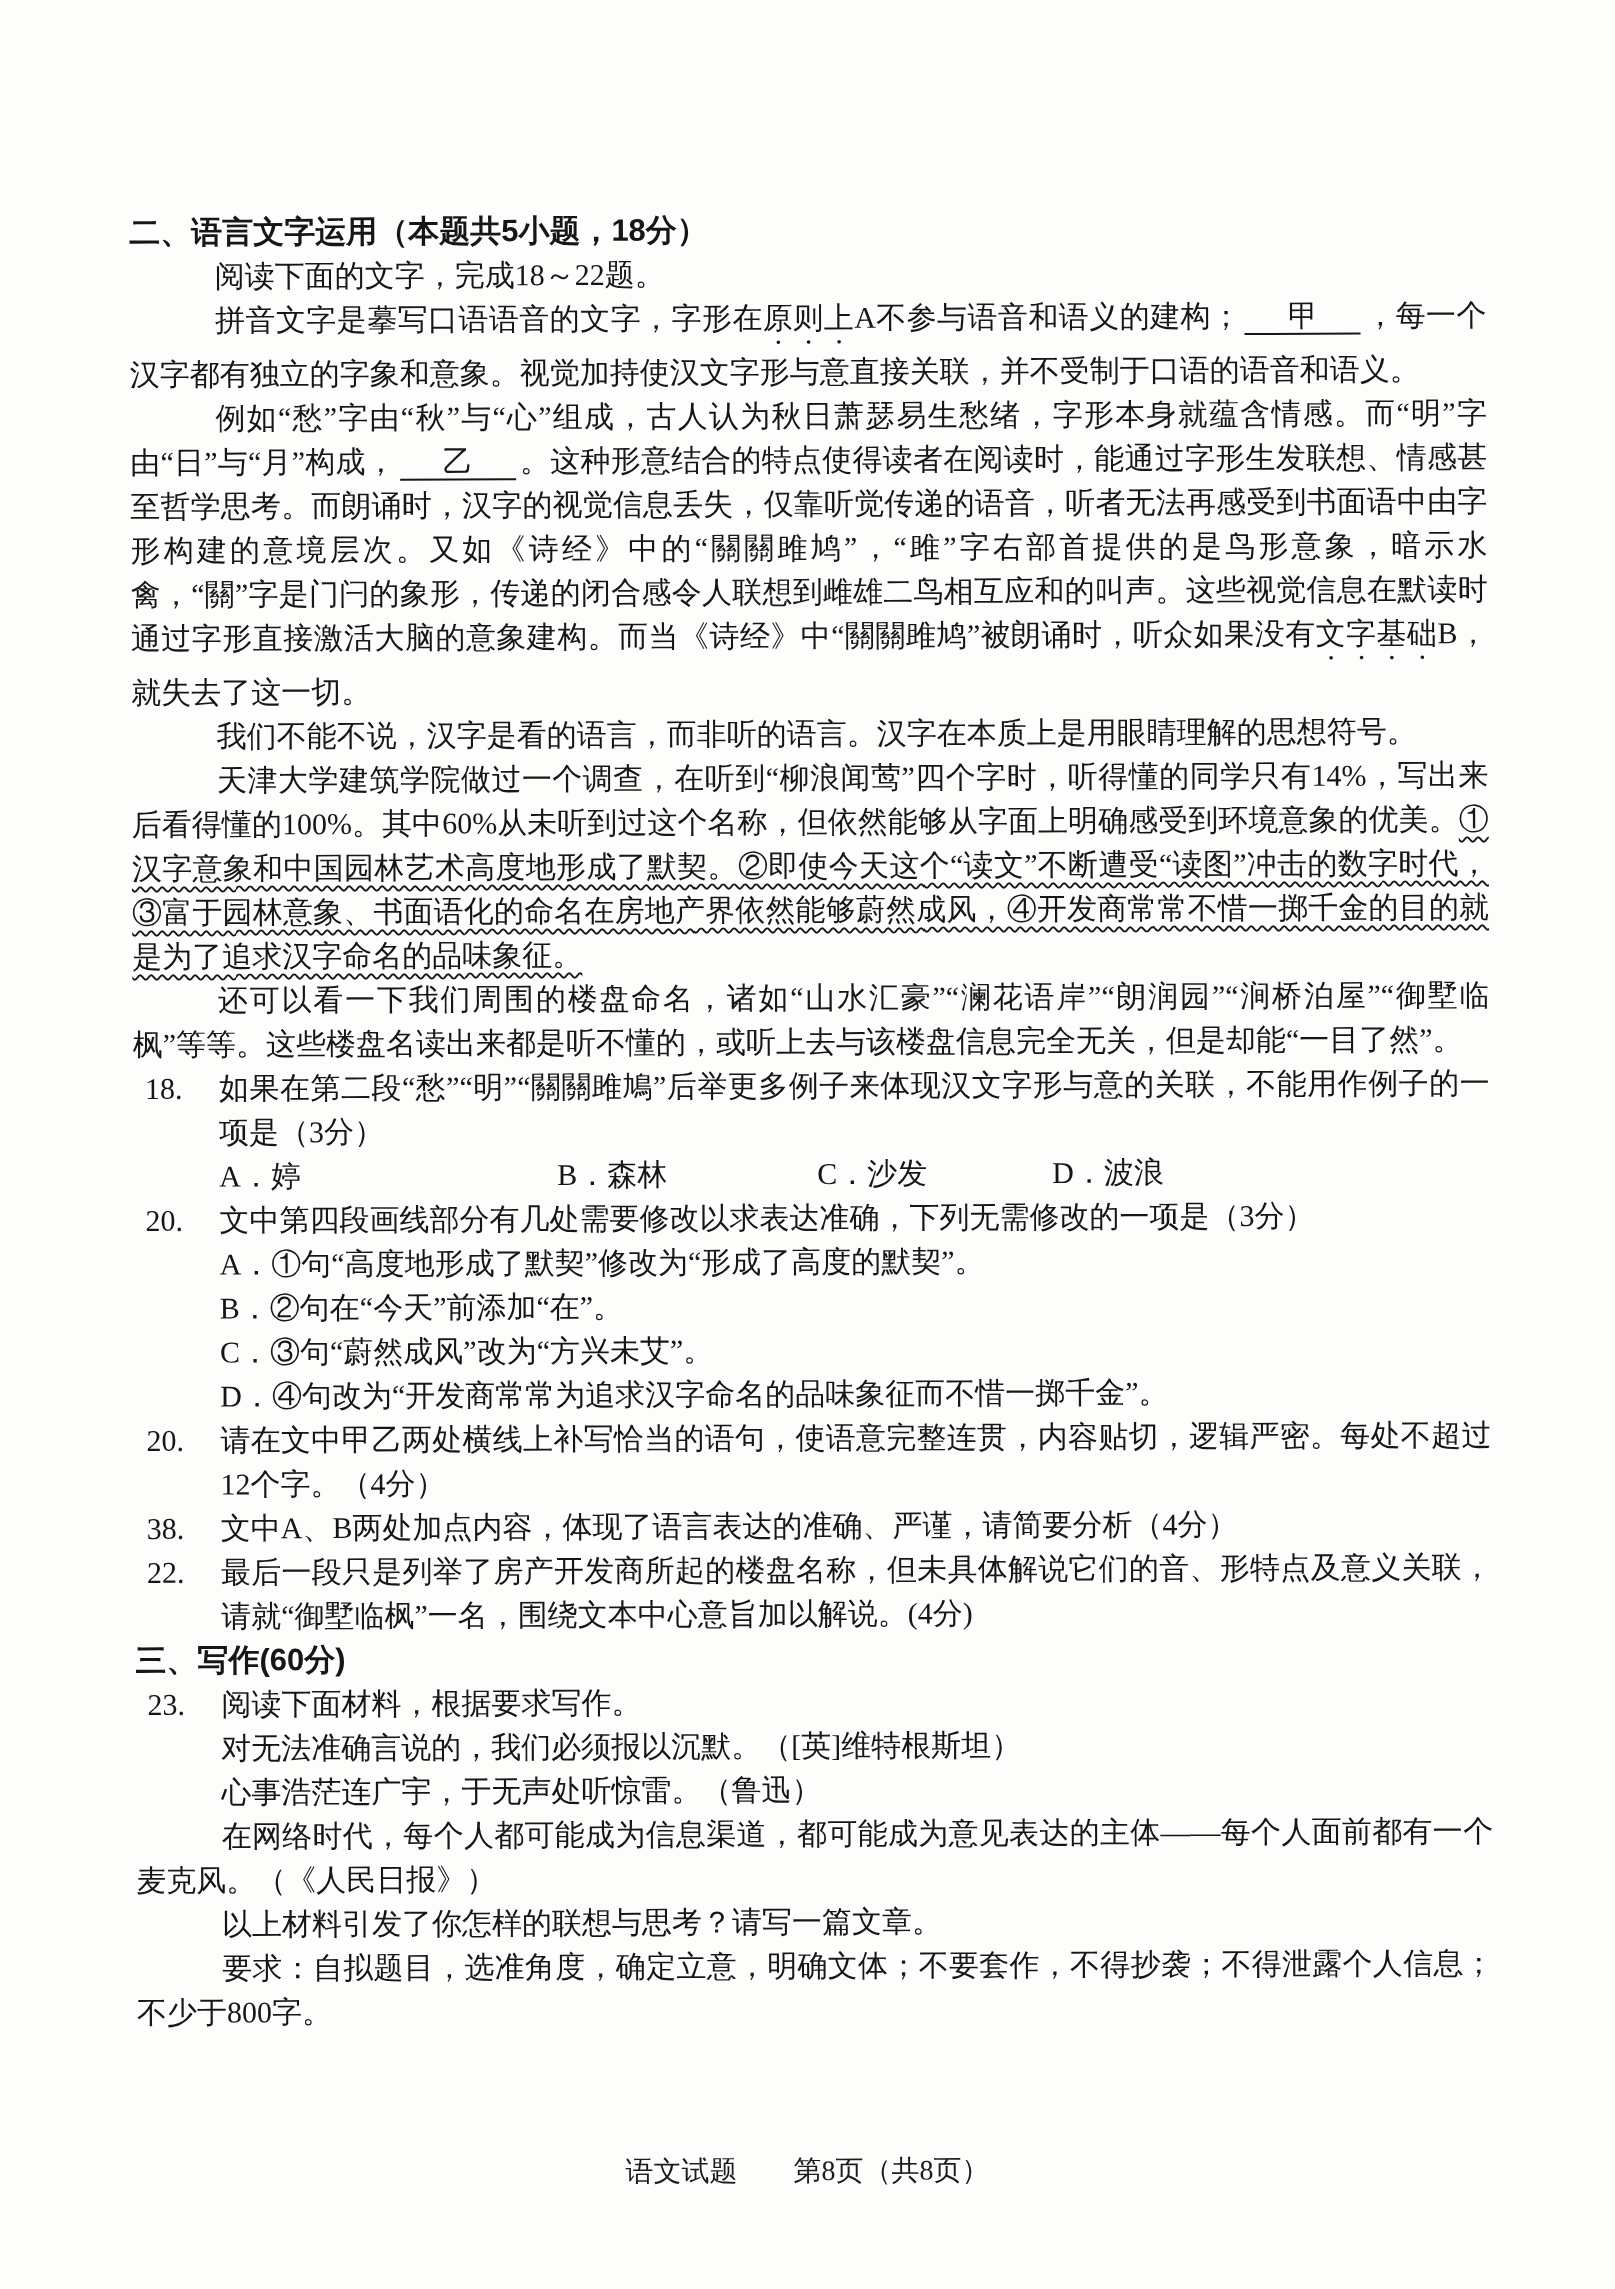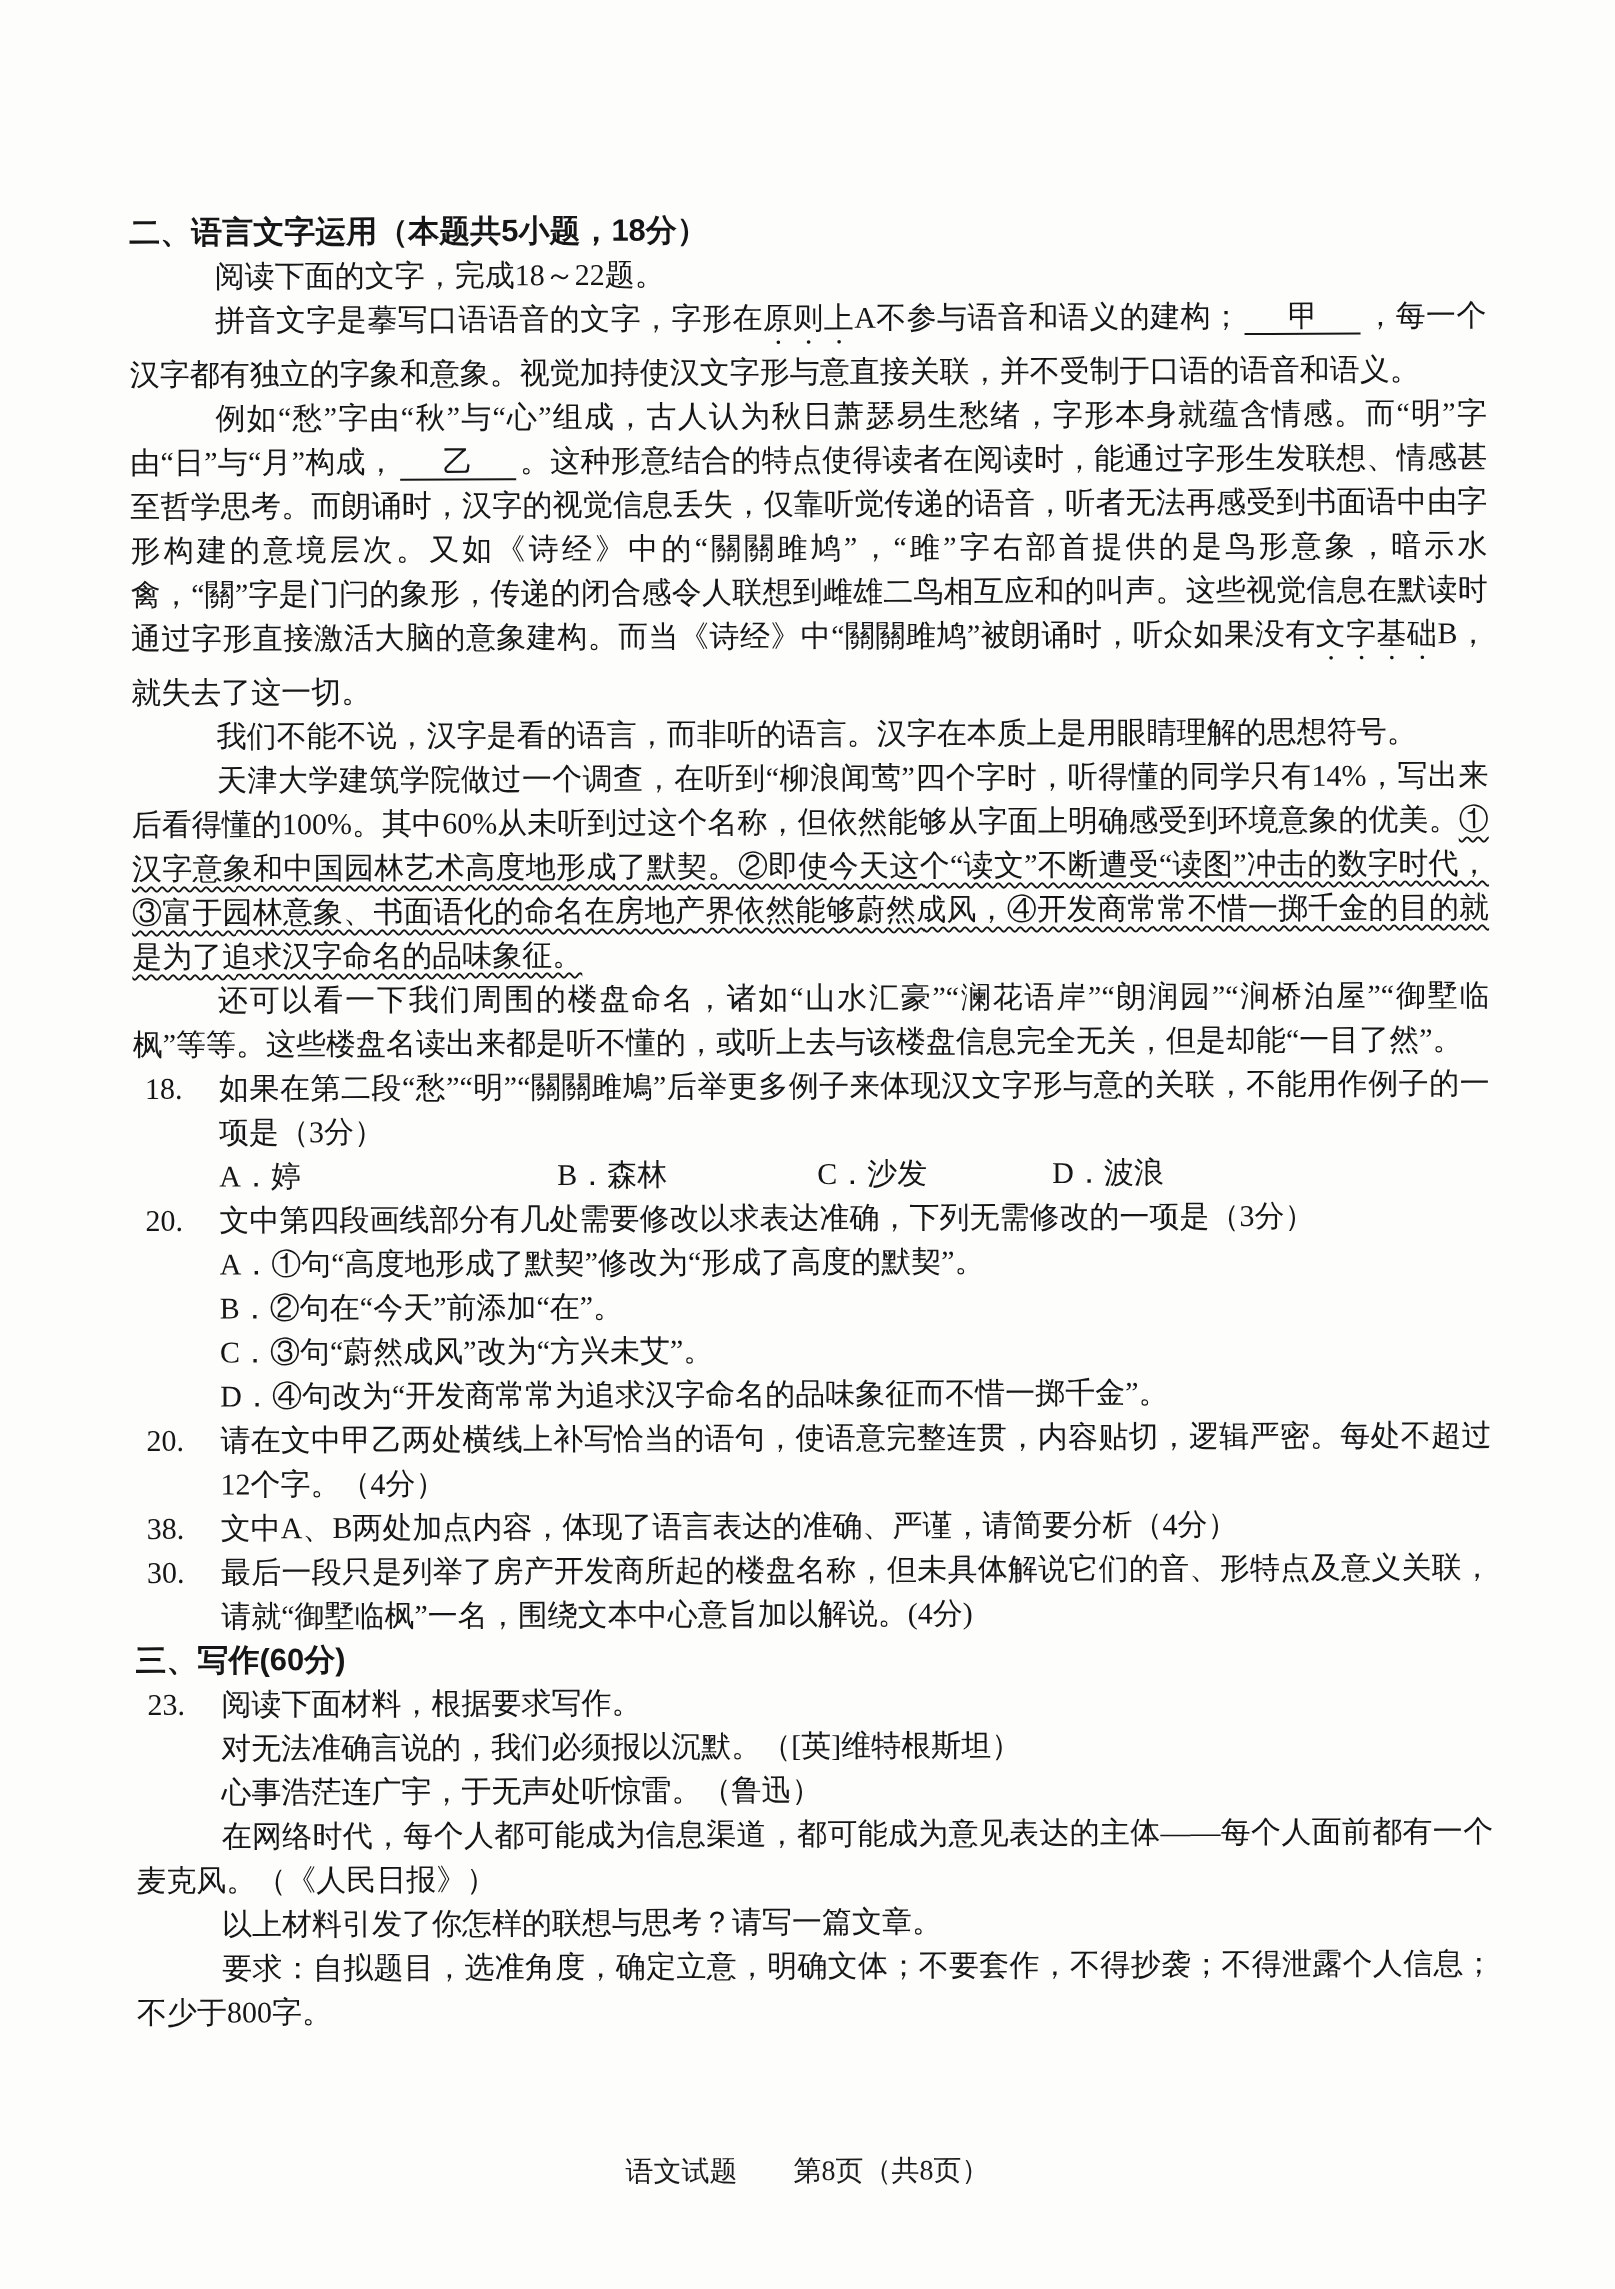--- a/index.html
+++ b/index.html
@@ -96,21 +96,21 @@
     <span class="qnum">20.</span>
     <span>请在文中甲乙两处横线上补写恰当的语句，使语意完整连贯，内容贴切，逻辑严密。每处不超过12个字。（4分）</span>
   </div>
 
   <div class="q">
     <span class="qnum">38.</span>
     <span>文中A、B两处加点内容，体现了语言表达的准确、严谨，请简要分析（4分）</span>
   </div>
 
   <div class="q">
-    <span class="qnum">30.</span>
+    <span class="qnum">22.</span>
     <span>最后一段只是列举了房产开发商所起的楼盘名称，但未具体解说它们的音、形特点及意义关联，请就“御墅临枫”一名，围绕文本中心意旨加以解说。(4分)</span>
   </div>
 
   <div class="sec-heading">三、写作(60分)</div>
 
   <div class="q">
     <span class="qnum">23.</span>
     <span>阅读下面材料，根据要求写作。</span>
   </div>
 

